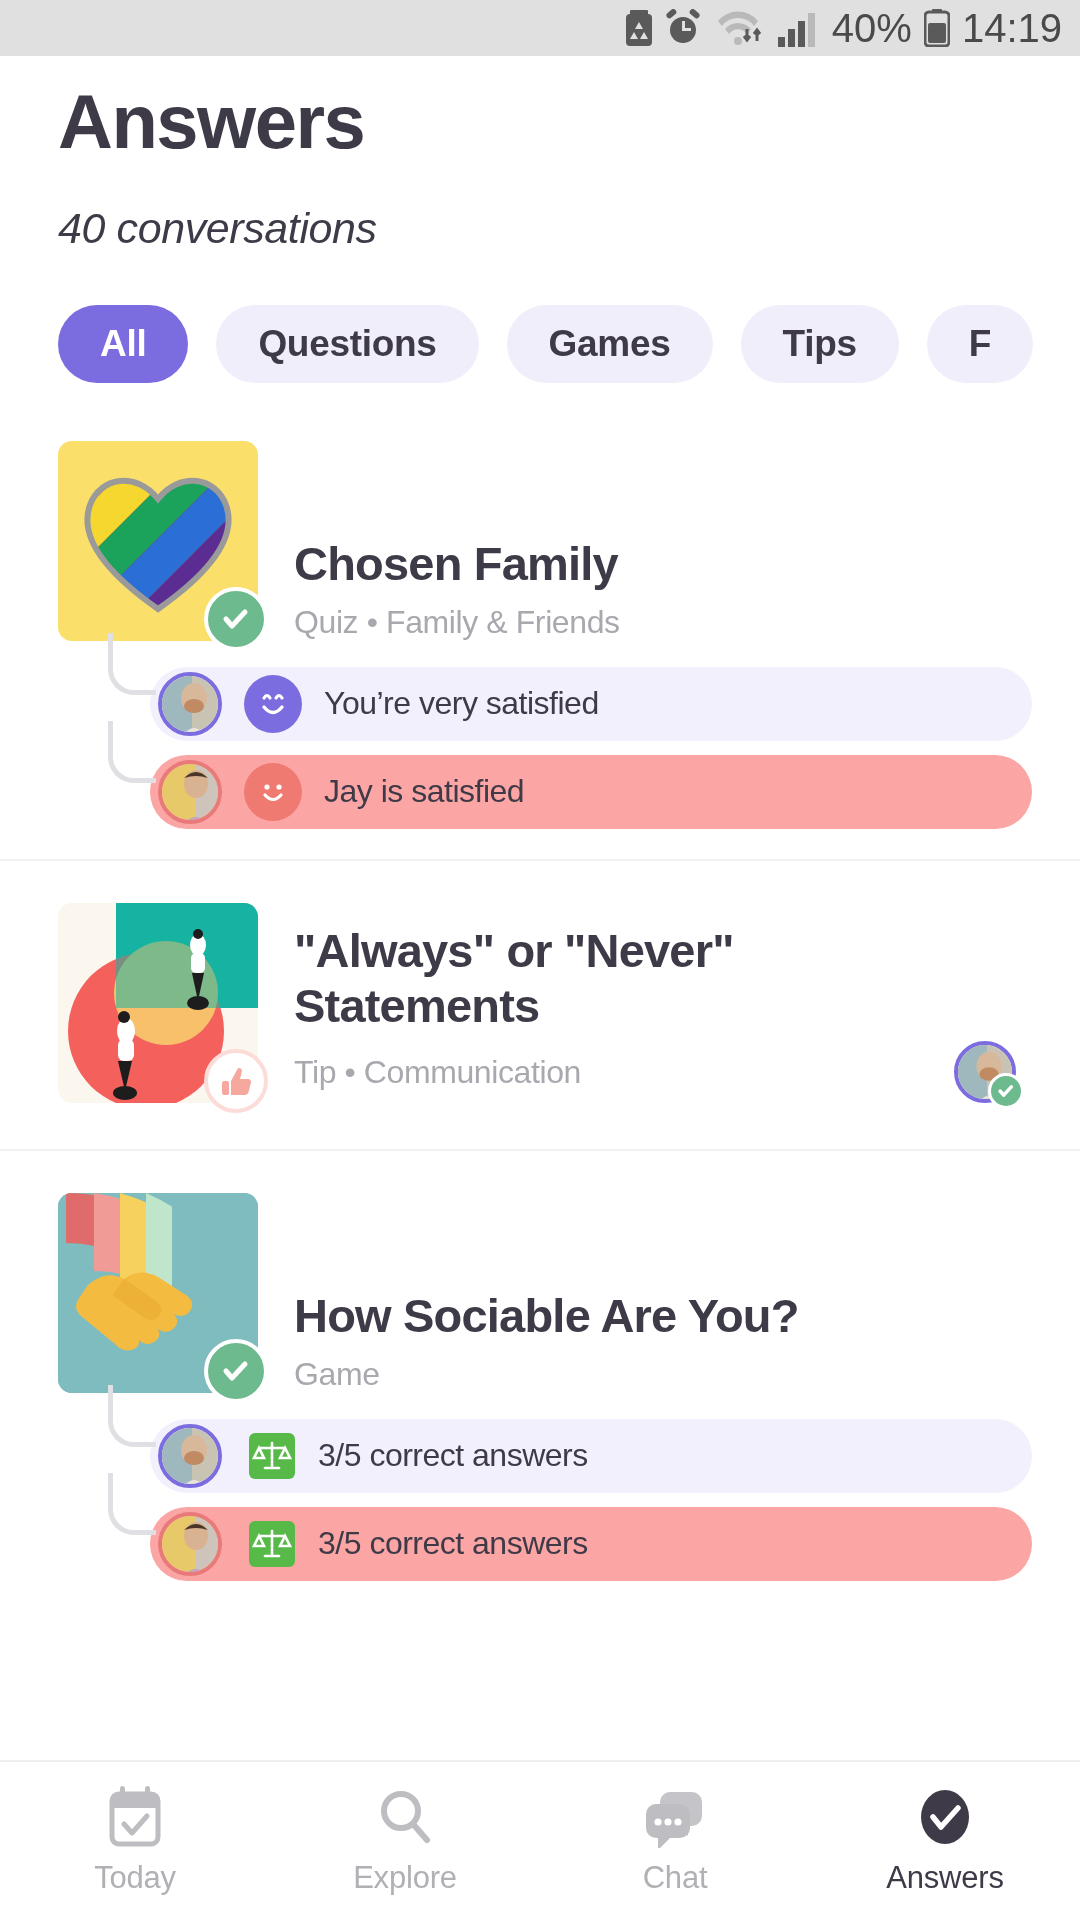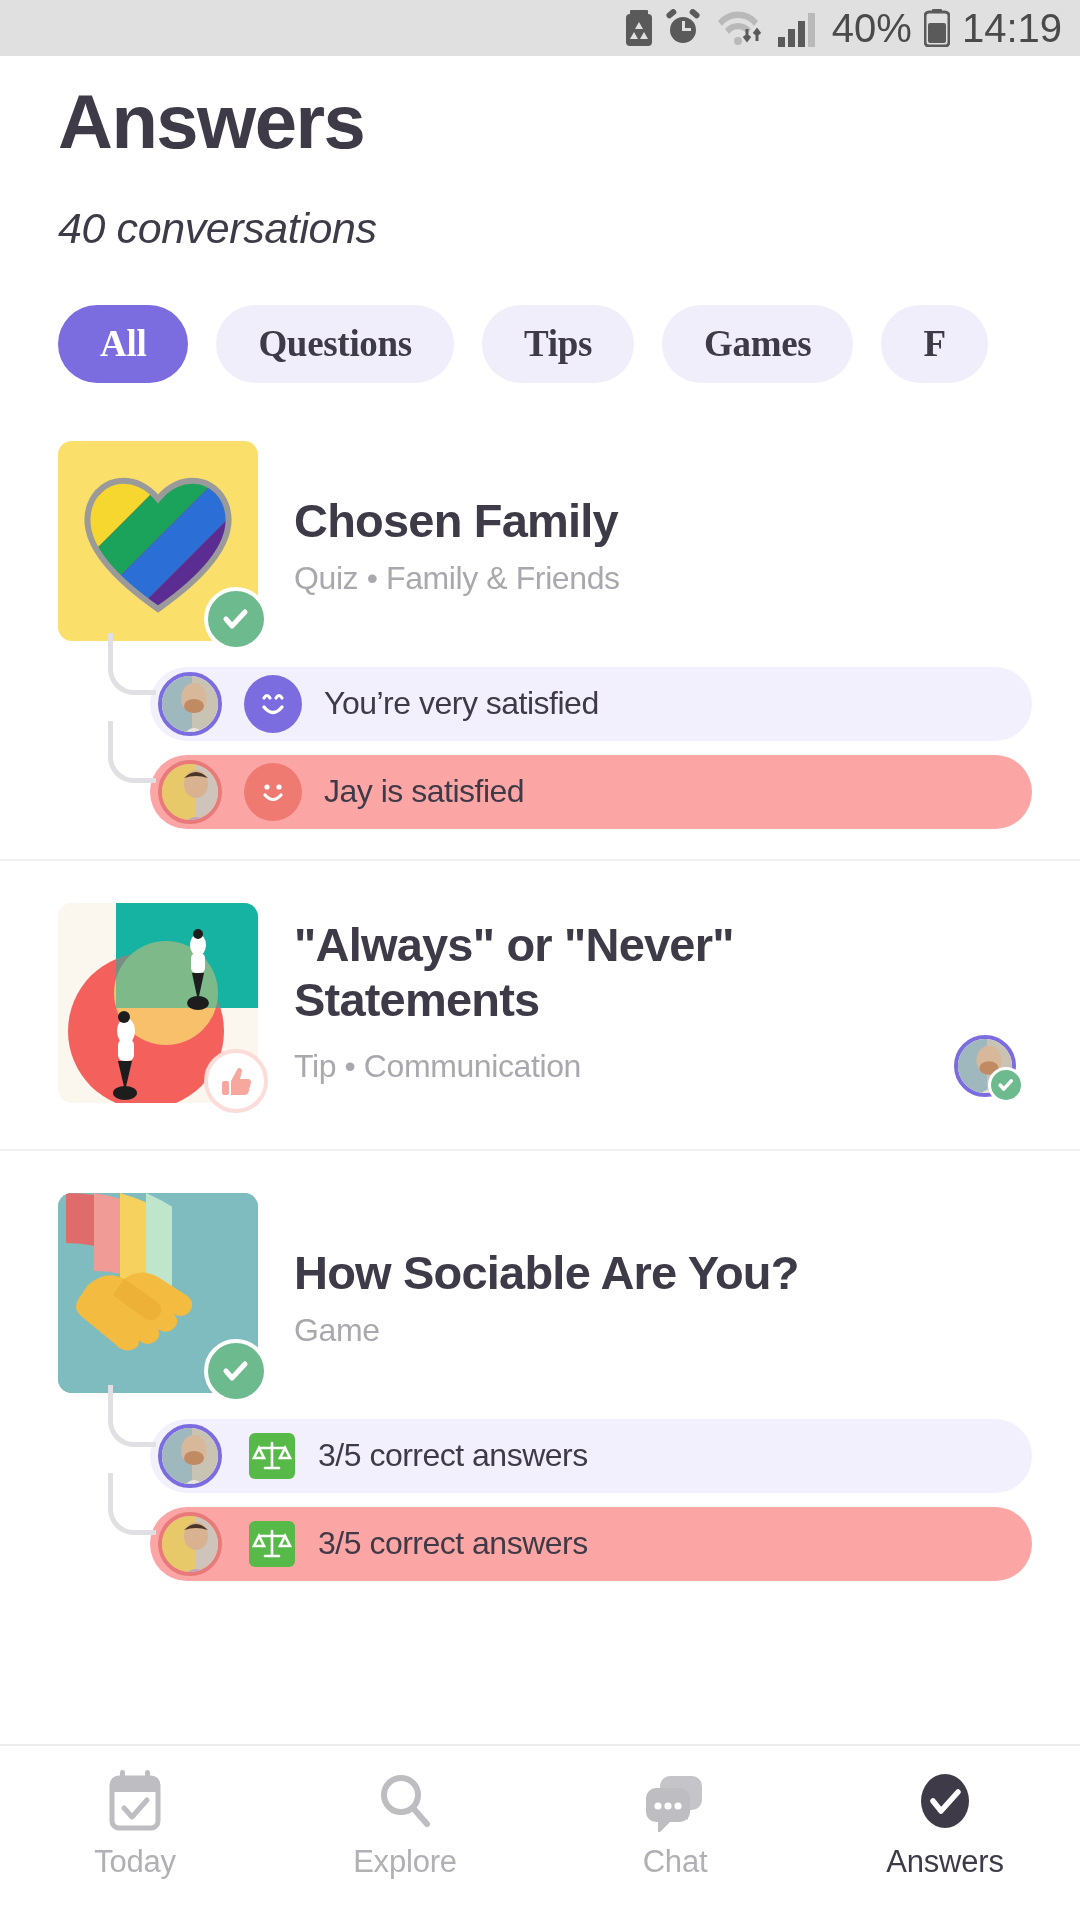--- a/index.html
+++ b/index.html
@@ -36,28 +36,28 @@
 
   
   .chips {
     margin-top:52px; display:flex; gap:28px;
     padding-left:58px; white-space:nowrap; overflow:hidden;
   }
   .chip {
     flex:0 0 auto; height:78px; border-radius:39px;
     display:flex; align-items:center; justify-content:center;
     padding:0 42px; font-size:37px; font-weight:bold;
-    background:#f0eefb; color:#3f3a47; letter-spacing:-0.3px;font-family:Liberation Serif, serif;
+    background:#f0eefb; color:#3f3a47; letter-spacing:-0.3px;
   }
   .chip.active { background:#7b6ce0; color:#ffffff; }
 
   
   .list { margin-top:58px; }
   .card { position:relative; padding:0 0 0 0; }
-  .card-main { display:flex; padding:0 58px; align-items:center; }
+  .card-main { display:flex; padding:0 58px; align-items:flex-end; }
 
   .thumb {
     position:relative; width:200px; height:200px; border-radius:14px;
     flex:0 0 auto; overflow:visible;
   }
   .thumb-inner {
     width:200px; height:200px; border-radius:14px; overflow:hidden;
     position:relative;
   }
   .badge {
@@ -126,21 +126,21 @@
   .right-avatar .mini-badge {
     position:absolute; right:-8px; bottom:-6px;
     width:36px; height:36px; border-radius:50%;
     background:#6cba8e; border:3px solid #fff;
     display:flex; align-items:center; justify-content:center;
   }
   .divider { height:2px; background:#f1f1f4; margin-top:30px; }
 
   
   .bottomnav {
-    position:absolute; left:0; bottom:16px; width:1080px; height:160px;
+    position:absolute; left:0; bottom:0; width:1080px; height:160px;
     background:#fff; border-top:2px solid #eeeeee;
     display:flex; align-items:center;
   }
   .navitem {
     flex:1; display:flex; flex-direction:column;
     align-items:center; justify-content:center; gap:12px;
   }
   .navlabel { font-size:31px; color:#b0b0b5; letter-spacing:-0.2px; }
   .navitem.active .navlabel { color:#3f3a47; }
 </style>
@@ -195,22 +195,22 @@
   </div>
 
   <div class="header">
     <div class="page-title">Answers</div>
     <div class="subtitle">40 conversations</div>
   </div>
 
   <div class="chips">
     <div class="chip active">All</div>
     <div class="chip">Questions</div>
+    <div class="chip">Games</div>
     <div class="chip">Tips</div>
-    <div class="chip">Games</div>
     <div class="chip">F</div>
   </div>
 
   <div class="list">
 
     <div class="card">
       <div class="card-main">
         <div class="thumb">
           <div class="thumb-inner" style="background:#fbdf6b;">
             <svg width="200" height="200" viewBox="0 0 200 200">

